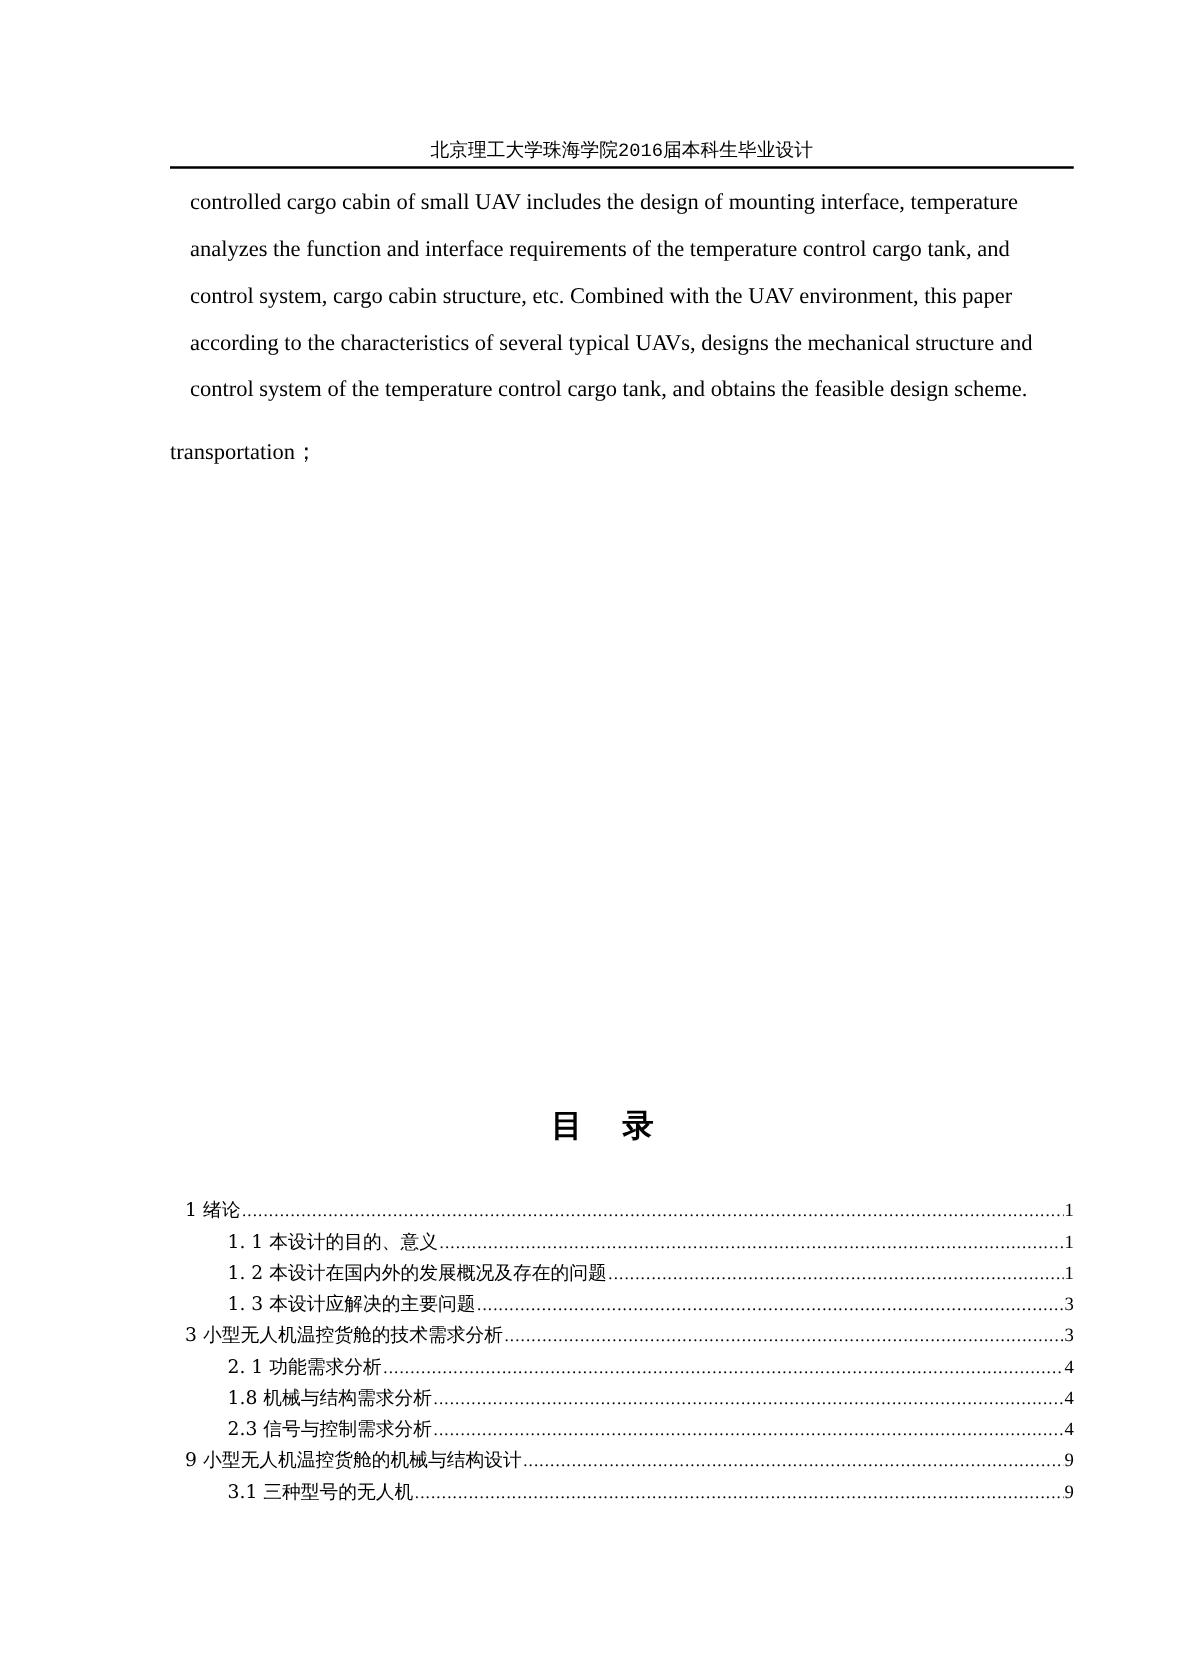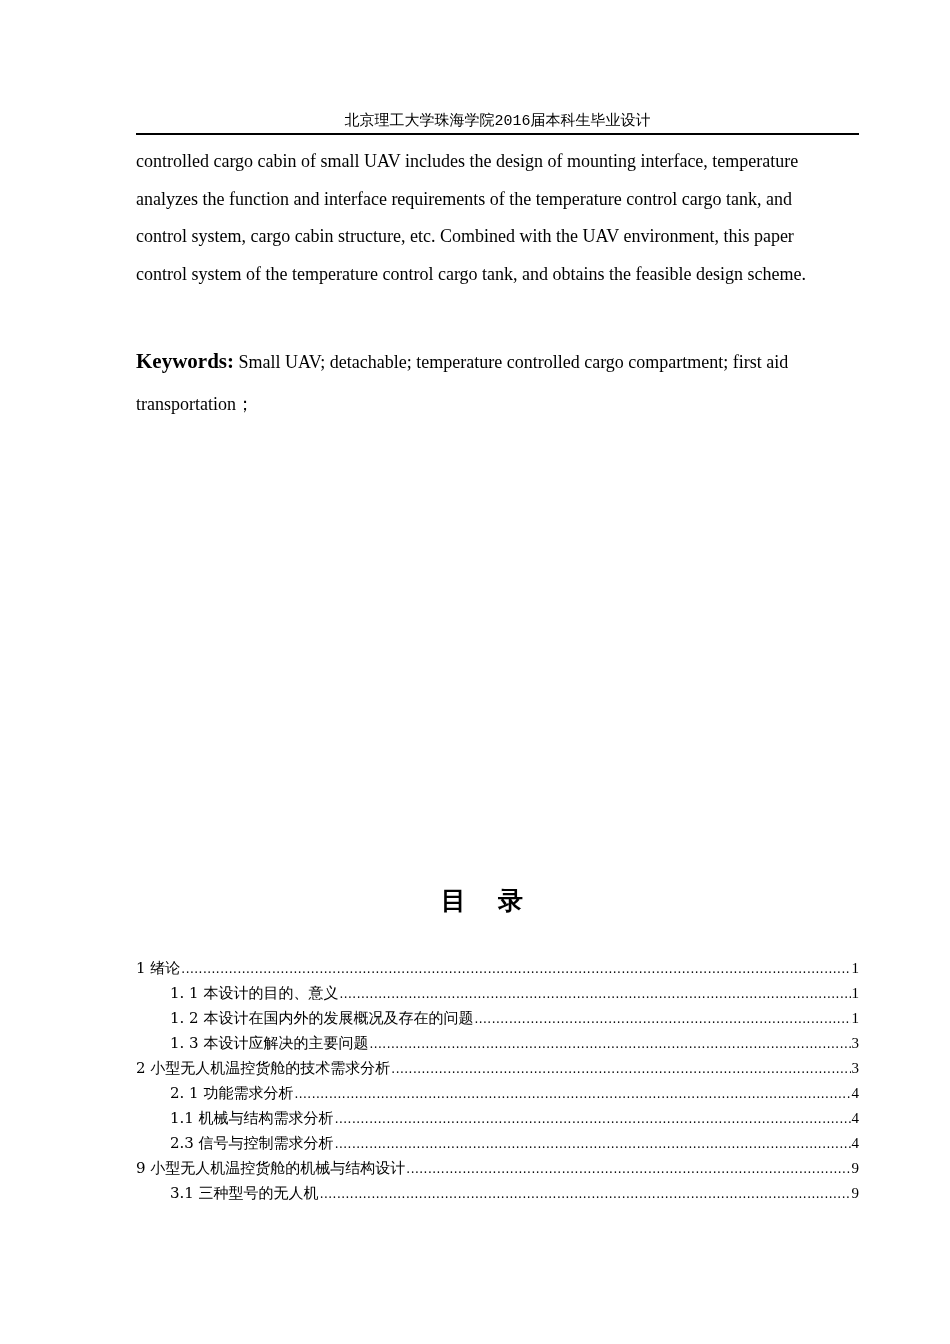--- a/index.html
+++ b/index.html
@@ -39,20 +39,21 @@
       left: 136px;
       top: 143px;
       width: 730px;
       font-size: 18px;
       line-height: 37.5px;
       white-space: nowrap;
     }
     .abstract-line {
       display: block;
       height: 37.5px;
+      margin-left: 16px;
     }
     .keywords-block {
       position: absolute;
       left: 136px;
       top: 340px;
       width: 730px;
       font-size: 18px;
       line-height: 43px;
       white-space: nowrap;
     }
@@ -88,20 +89,21 @@
       line-height: 25px;
       font-size: 15px;
       font-family: "DejaVu Serif", "Liberation Serif", serif;
     }
     .toc-row.level-2 {
       padding-left: 34px;
     }
     .toc-text {
       white-space: nowrap;
       flex: 0 0 auto;
+      margin-left: 12px;
     }
     .toc-leader {
       flex: 1 1 auto;
       overflow: hidden;
       white-space: nowrap;
       font-size: 12px;
       letter-spacing: 0.5px;
       color: #000;
       margin: 0 1px;
       position: relative;
@@ -119,25 +121,25 @@
 </head>
 <body>
 
 <div class="page-header">北京理工大学珠海学院2016届本科生毕业设计</div>
 <div class="header-rule"></div>
 
 <div class="abstract-body">
   <span class="abstract-line">controlled cargo cabin of small UAV includes the design of mounting interface, temperature</span>
   <span class="abstract-line">analyzes the function and interface requirements of the temperature control cargo tank, and</span>
   <span class="abstract-line">control system, cargo cabin structure, etc. Combined with the UAV environment, this paper</span>
+  <span class="abstract-line">according to the characteristics of several typical UAVs, designs the mechanical structure and</span>
   <span class="abstract-line">control system of the temperature control cargo tank, and obtains the feasible design scheme.</span>
 </div>
 
 <div class="keywords-block">
-  <span class="keywords-line"><span class="keywords-label">Keywords:</span><span> Small UAV; detachable; temperature controlled cargo compartment; first aid</span></span>
   <span class="keywords-line">transportation；</span>
 </div>
 
 <div class="toc-title">目录</div>
 
 <div class="toc-list">
   <div class="toc-row level-1">
     <span class="toc-text">1 绪论</span>
     <span class="toc-leader"></span>
     <span class="toc-page">1</span>
@@ -151,31 +153,31 @@
     <span class="toc-text">1. 2 本设计在国内外的发展概况及存在的问题</span>
     <span class="toc-leader"></span>
     <span class="toc-page">1</span>
   </div>
   <div class="toc-row level-2">
     <span class="toc-text">1. 3 本设计应解决的主要问题</span>
     <span class="toc-leader"></span>
     <span class="toc-page">3</span>
   </div>
   <div class="toc-row level-1">
-    <span class="toc-text">2 小型无人机温控货舱的技术需求分析</span>
+    <span class="toc-text">3 小型无人机温控货舱的技术需求分析</span>
     <span class="toc-leader"></span>
     <span class="toc-page">3</span>
   </div>
   <div class="toc-row level-2">
     <span class="toc-text">2. 1 功能需求分析</span>
     <span class="toc-leader"></span>
     <span class="toc-page">4</span>
   </div>
   <div class="toc-row level-2">
-    <span class="toc-text">1.1 机械与结构需求分析</span>
+    <span class="toc-text">1.8 机械与结构需求分析</span>
     <span class="toc-leader"></span>
     <span class="toc-page">4</span>
   </div>
   <div class="toc-row level-2">
     <span class="toc-text">2.3 信号与控制需求分析</span>
     <span class="toc-leader"></span>
     <span class="toc-page">4</span>
   </div>
   <div class="toc-row level-1">
     <span class="toc-text">9 小型无人机温控货舱的机械与结构设计</span>

